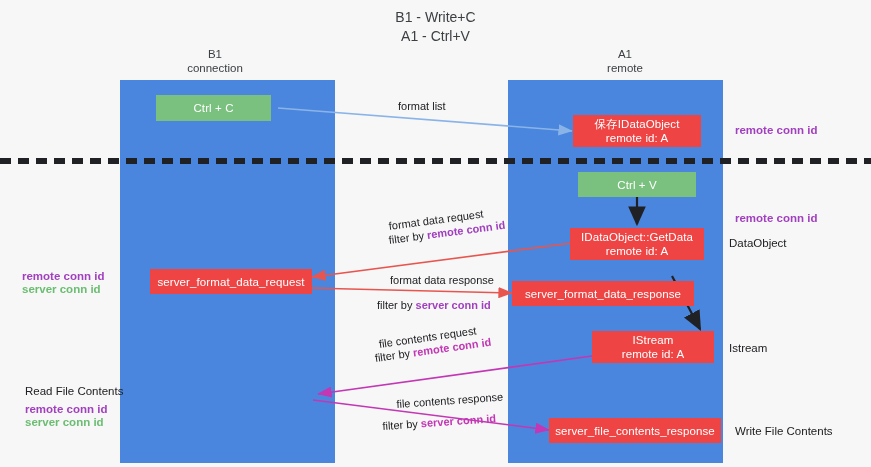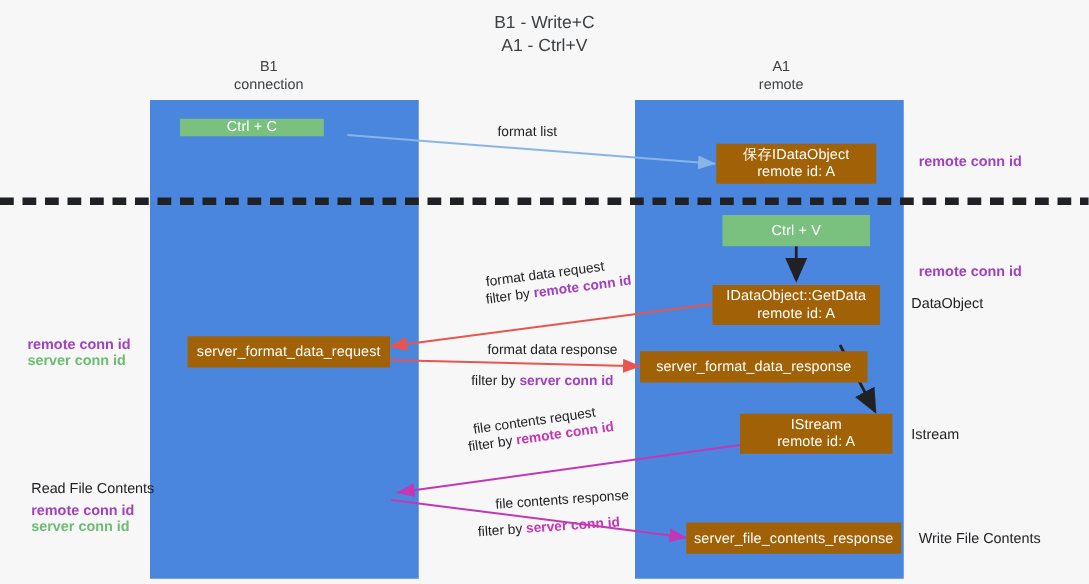--- a/index.html
+++ b/index.html
@@ -21,21 +21,21 @@
 
   
   .node{
     position:absolute;box-sizing:border-box;
     display:flex;align-items:center;justify-content:center;
     flex-direction:column;
     color:#ffffff;font-size:11.5px;line-height:14px;
     text-align:center;letter-spacing:.1px;
   }
   .node.green{background:#7ac17f;}
-  .node.orange{background:#a16207;}
+  .node.orange{background:#ef4444;}
   .node span{display:block;}
 
   
   .txt{
     position:absolute;color:#202124;font-size:11.5px;line-height:14px;
     white-space:pre;
   }
   .txt.purple{color:#a13fbf;font-weight:bold;}
   .txt.green{color:#6bbd72;font-weight:bold;}
   .edgelabel{
@@ -95,21 +95,21 @@
 
     <line x1="310" y1="288" x2="512" y2="293" stroke="#e8554e" stroke-width="1.6" marker-end="url(#ah-red)"></line>
 
     <line x1="672" y1="276" x2="700" y2="329" stroke="#202124" stroke-width="2.2" marker-end="url(#ah-black)"></line>
 
     <line x1="592" y1="356" x2="318" y2="394" stroke="#c337b5" stroke-width="1.6" marker-end="url(#ah-magenta)"></line>
 
     <line x1="313" y1="400" x2="549" y2="430" stroke="#c337b5" stroke-width="1.6" marker-end="url(#ah-magenta)"></line>
   </svg>
 
-  <div class="node green" style="left:144px;top:95px;width:115px;height:14px;">
+  <div class="node green" style="left:156px;top:95px;width:115px;height:26px;">
     <span>Ctrl + C</span>
   </div>
 
   <div class="node orange" style="left:573px;top:115px;width:128px;height:32px;">
     <span>保存IDataObject</span>
     <span>remote id: A</span>
   </div>
 
   <div class="node green" style="left:578px;top:172px;width:118px;height:25px;">
     <span>Ctrl + V</span>

